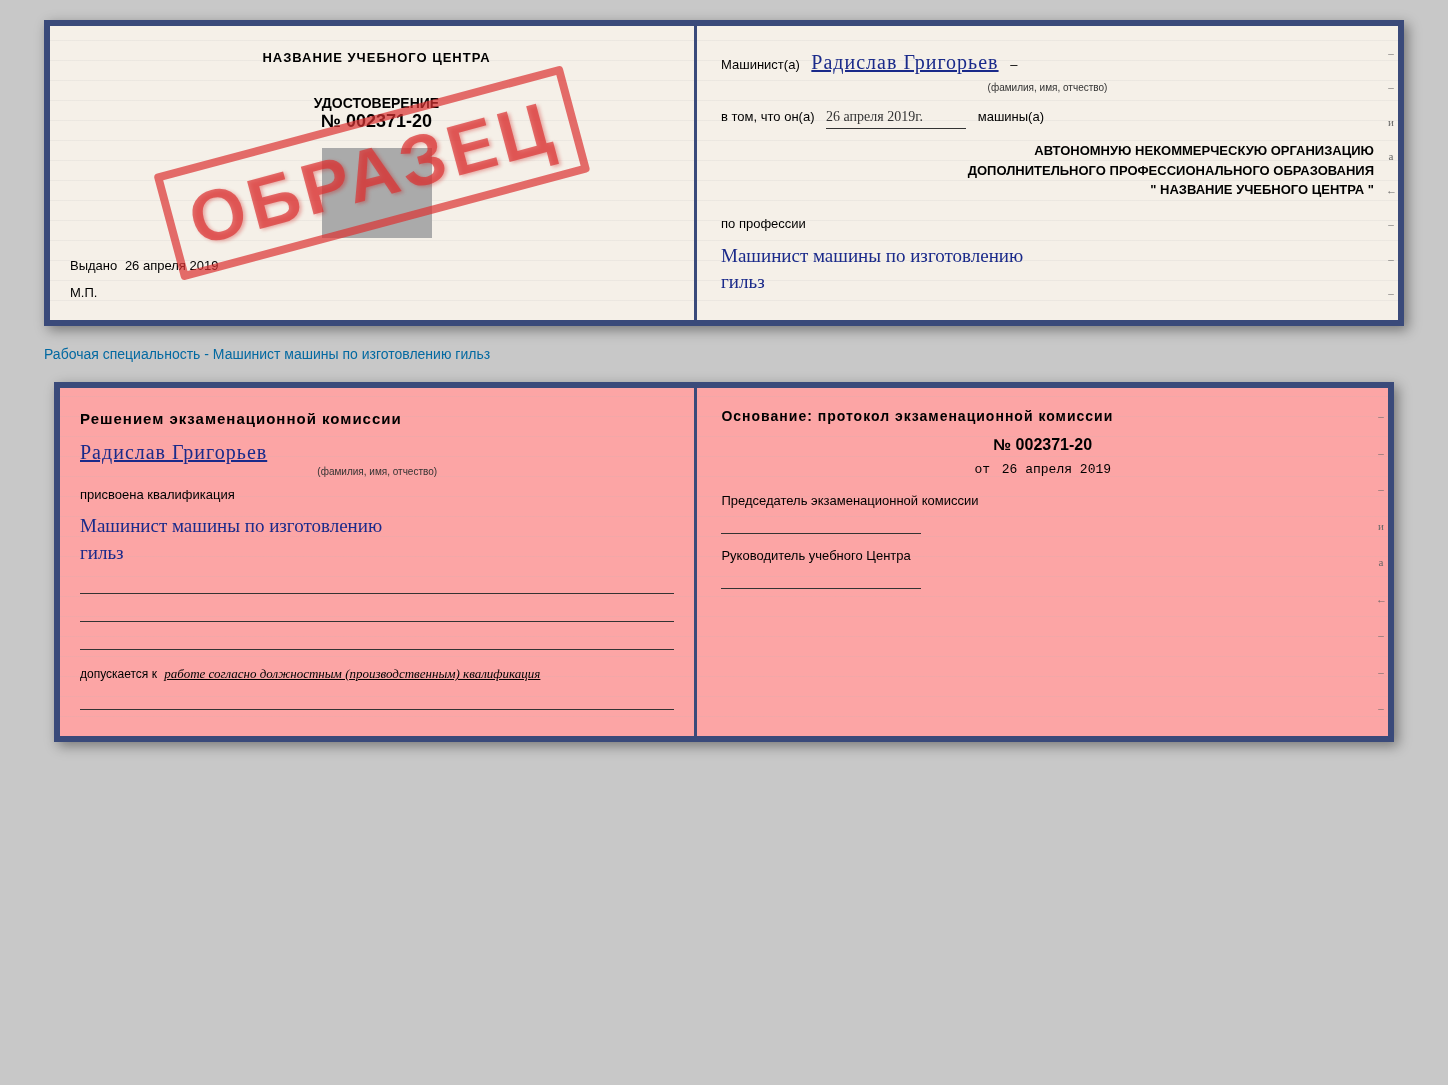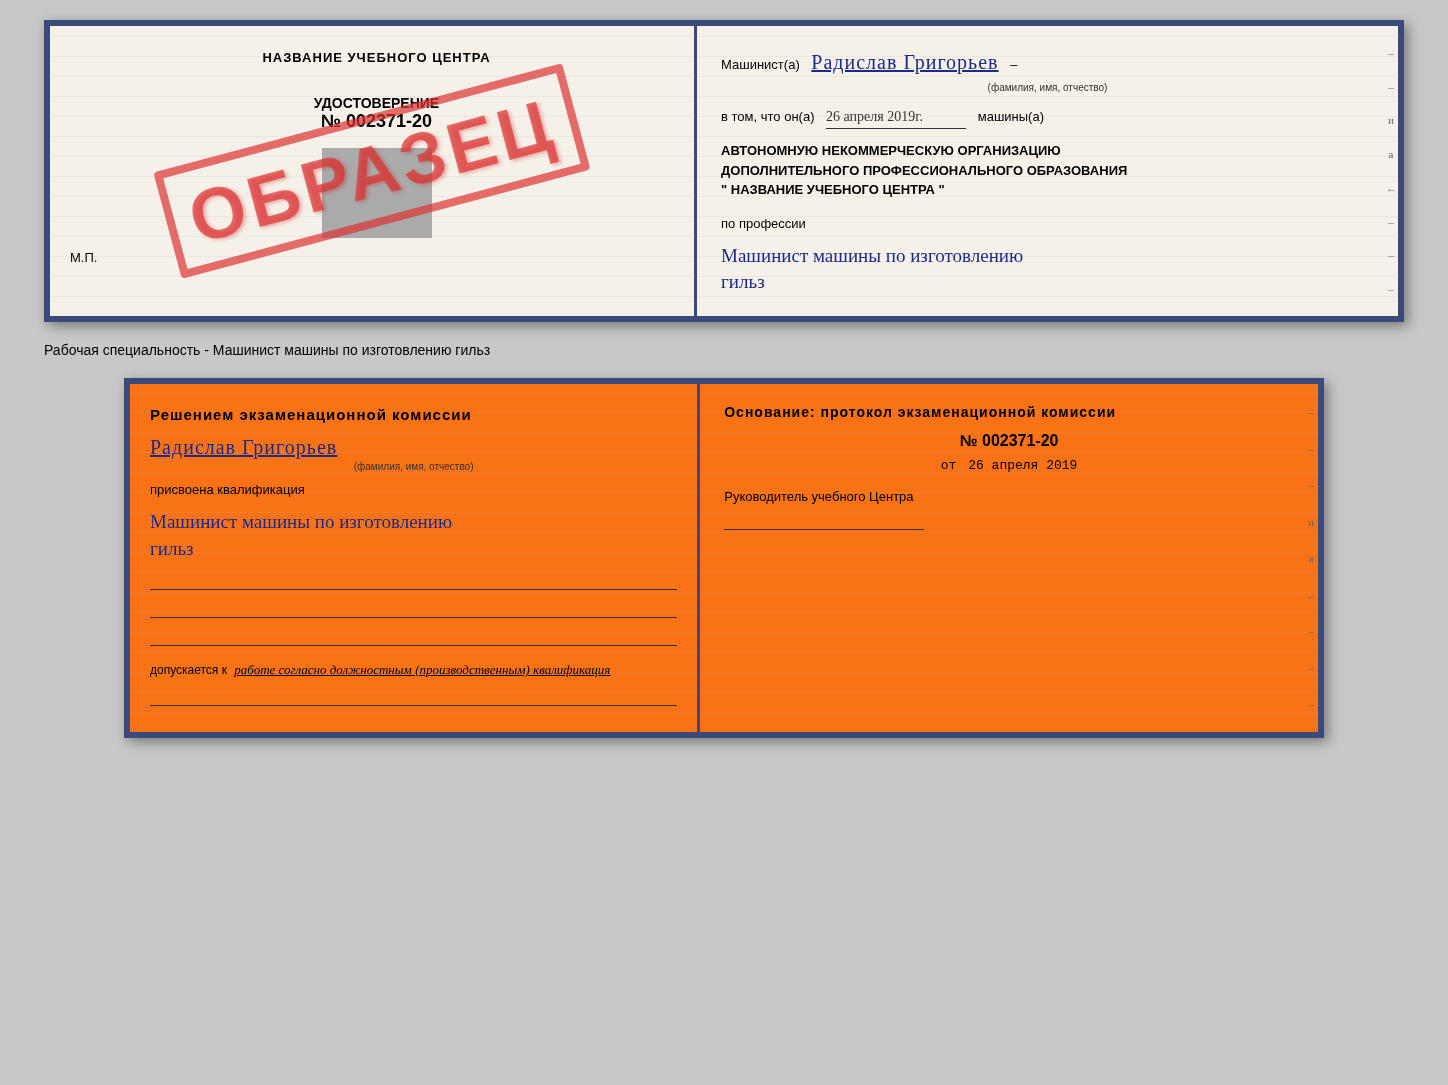--- a/index.html
+++ b/index.html
@@ -151,36 +151,36 @@
     .underline-field {
       border-bottom: 1px solid #333;
       display: inline-block;
       min-width: 140px;
     }
 
     .bold-text {
       font-weight: bold;
       font-size: 13px;
       font-family: Arial, sans-serif;
-      text-align: left;
+      text-align: right;
       line-height: 1.5;
     }
 
     .profession-handwritten {
       font-family: 'Segoe Script', 'Brush Script MT', cursive;
       font-size: 19px;
       color: #1a2a8a;
       line-height: 1.4;
     }
 
     
     .separator-text {
       font-size: 14px;
       font-family: Arial, sans-serif;
-      color: #000000;
+      color: #0369a1;
       width: 1360px;
       padding: 4px 0;
     }
 
     
     .side-lines-right {
       position: absolute;
       right: 0;
       top: 0;
       bottom: 0;
@@ -198,22 +198,22 @@
 
     .date-handwritten {
       font-family: 'Segoe Script', 'Brush Script MT', cursive;
       font-size: 14px;
       color: #333;
     }
 
     
     .bottom-doc {
       display: flex;
-      width: 1200px;
-      background: #f97316;
+      width: 1340px;
+      background: #fca5a5;
       border: 6px solid #3a4a7a;
       box-shadow: 4px 4px 12px rgba(0,0,0,0.4);
       position: relative;
     }
 
     .bottom-left {
       width: 48%;
       border-right: 3px solid #3a4a7a;
       padding: 20px 20px 20px 20px;
       background: repeating-linear-gradient(
@@ -327,20 +327,24 @@
 
     <div class="stamp-obrazec">ОБРАЗЕЦ</div>
 
     <div class="cert-label-block">
       <div class="cert-label">УДОСТОВЕРЕНИЕ</div>
       <div class="cert-number">№ 002371-20</div>
     </div>
 
     <div class="photo-placeholder"></div>
 
+    <div class="vydano-line">
+      <span>Выдано</span>
+      <span style="margin-left:4px;">26 апреля 2019</span>
+    </div>
 
     <div class="mp-line">М.П.</div>
   </div>
 
   <div class="doc-right">
     <div class="right-line">
       <span>Машинист(а)</span>
       <span class="name-handwritten" style="margin-left:8px;">Радислав Григорьев</span>
       <span style="margin-left:8px; font-size:13px;">–</span>
       <br>
@@ -417,20 +421,24 @@
   <div class="bottom-right">
     <div class="protocol-title">Основание: протокол экзаменационной комиссии</div>
 
     <div class="protocol-number">№ 002371-20</div>
 
     <div class="protocol-date">
       <span>от</span>
       <span style="margin-left:4px;">26 апреля 2019</span>
     </div>
 
+    <div class="signature-block">
+      <div class="signature-label">Председатель экзаменационной комиссии</div>
+      <div class="signature-line"></div>
+    </div>
 
     <div class="signature-block" style="">
       <div class="signature-label">Руководитель учебного Центра</div>
       <div class="signature-line"></div>
     </div>
 
     <div class="right-side-dashes">
       <span class="side-dash">–</span>
       <span class="side-dash">–</span>
       <span class="side-dash">–</span>

